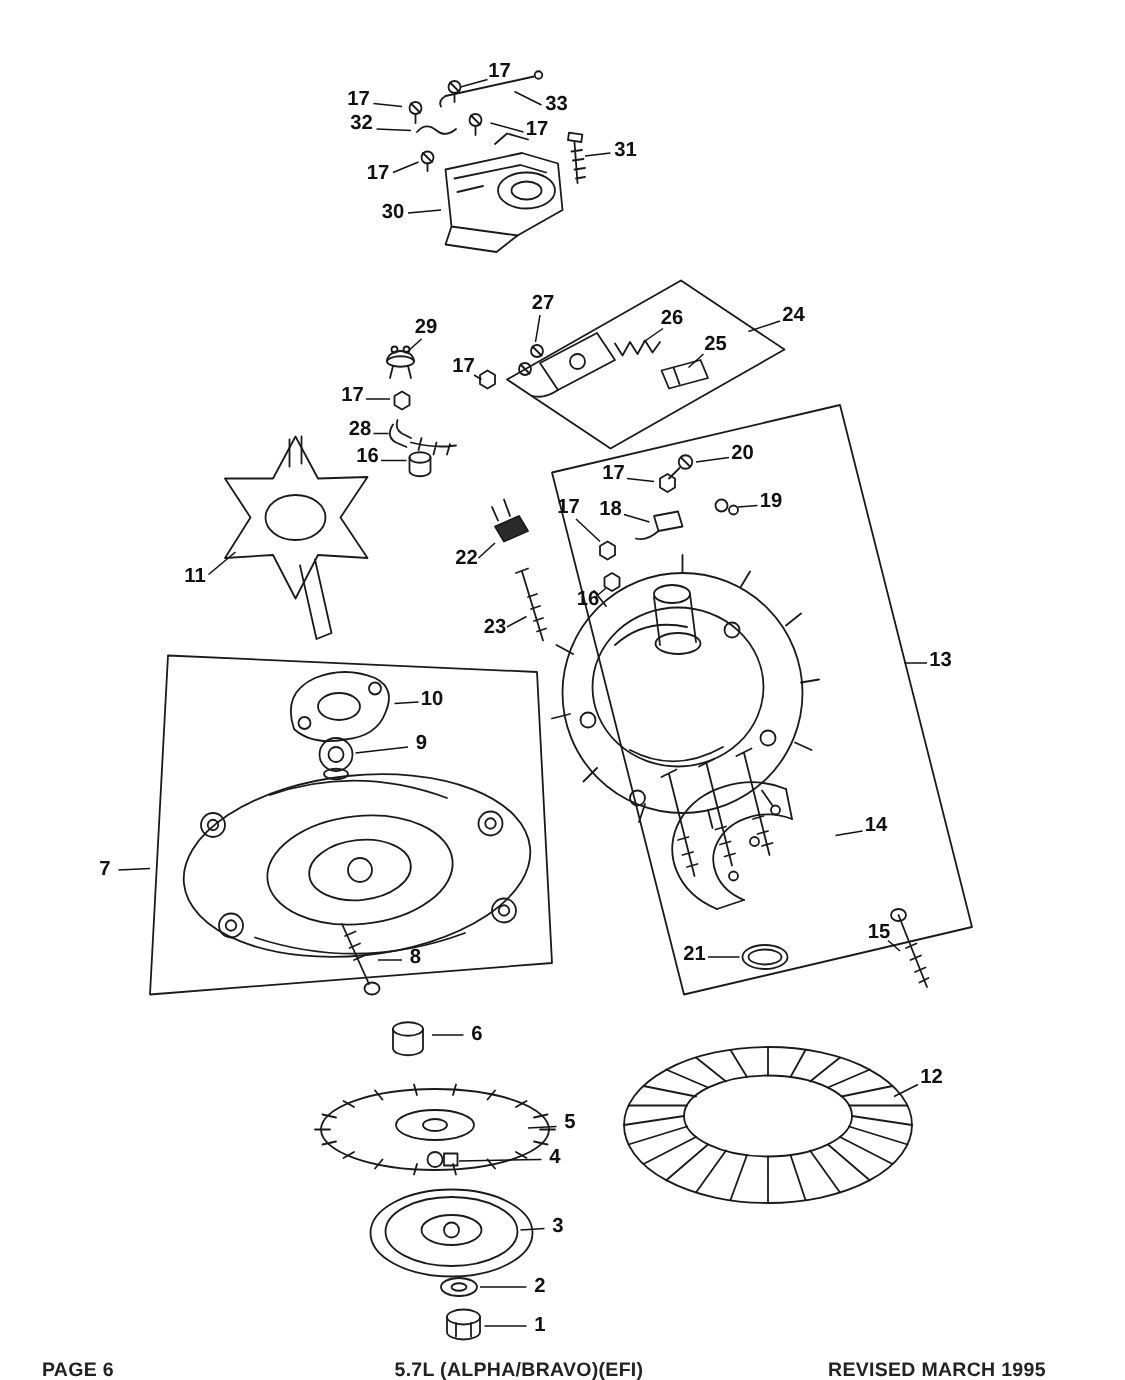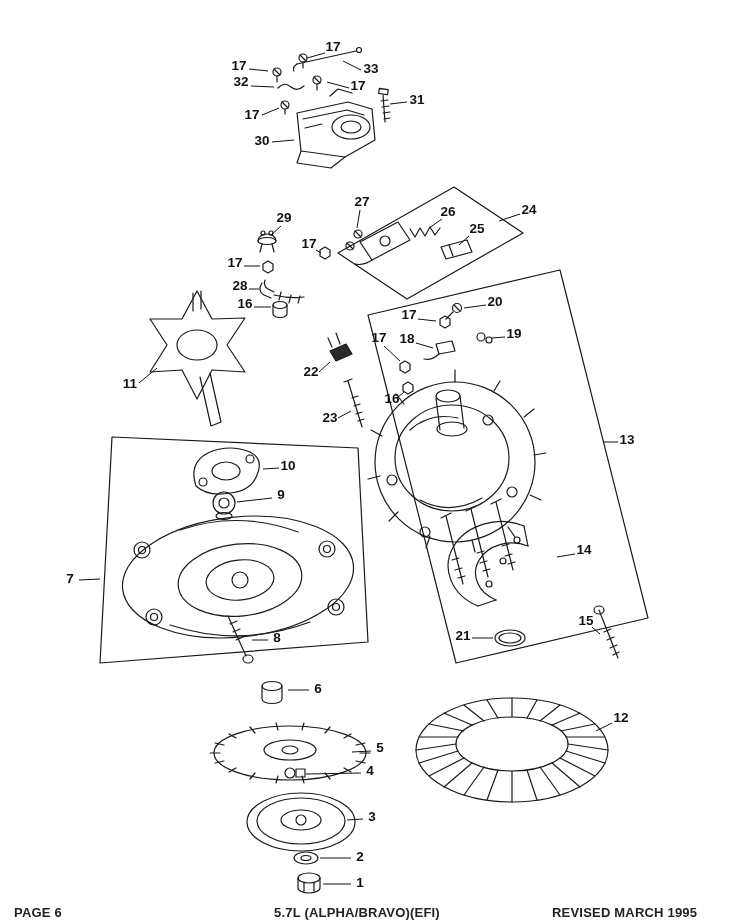--- a/index.html
+++ b/index.html
@@ -6,22 +6,22 @@
   .page{position:relative;width:750px;height:920px;background:#fff;overflow:hidden;
         font-family:"Liberation Sans",sans-serif;}
   .page svg{position:absolute;left:0;top:0;}
   .draw{stroke:#1a1a1a;fill:none;stroke-width:1.2;stroke-linecap:round;stroke-linejoin:round;}
   .draw .dark{fill:#2a2a2a;}
   .leader{stroke:#111;stroke-width:1;}
   .num{font-family:"Liberation Sans",sans-serif;font-size:13.5px;font-weight:bold;fill:#111;
        stroke:none;}
   .footer span{position:absolute;top:905px;font-size:13px;font-weight:700;color:#222;
        letter-spacing:.2px;white-space:nowrap;}
-  .footer .f-page{left:14px;}
-  .footer .f-model{left:274px;}
+  .footer .f-page{left:28px;}
+  .footer .f-model{left:263px;}
   .footer .f-rev{left:552px;}
 </style>
 </head>
 <body>
 
 <div class="page">
 <svg width="750" height="920" viewBox="0 0 750 920">
 
   <g class="draw">
 

